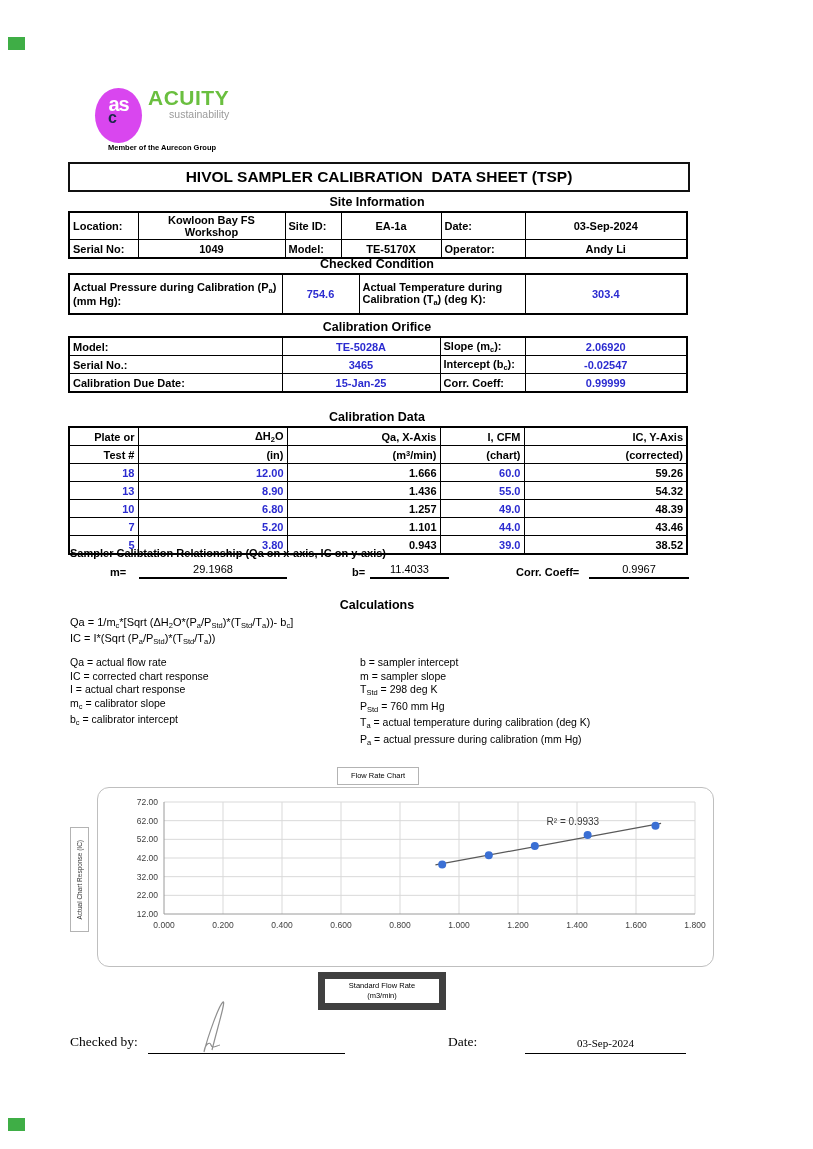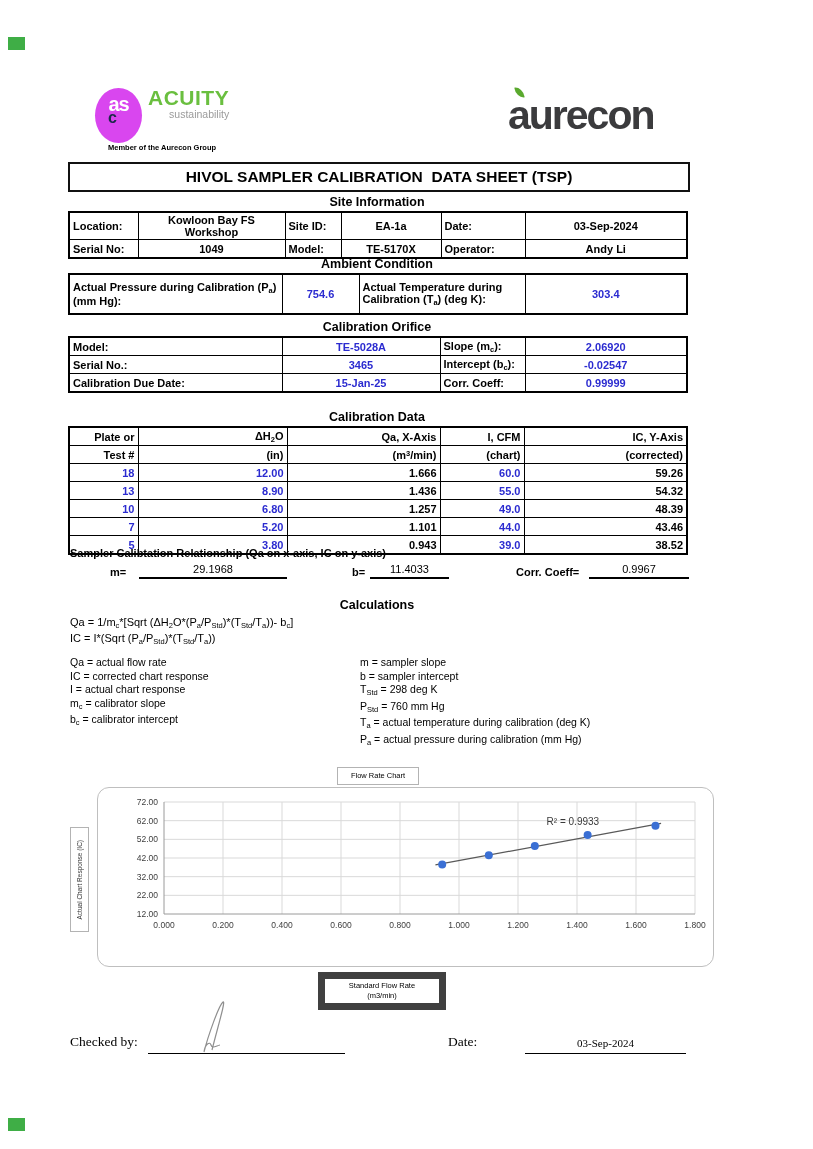--- a/index.html
+++ b/index.html
@@ -76,24 +76,20 @@
       <span class="l1">as</span>
       <span class="l2">c</span>
     </div>
     <div class="a-text">
       <div class="a-name">ACUITY</div>
       <div class="a-tag">sustainability</div>
       <div class="a-member">Member of the Aurecon Group</div>
     </div>
   </div>
 
-  <div class="aurecon">
-    <span class="leaf"></span>
-    <span>aurecon</span>
-  </div>
 
   <div class="abs title-box">HIVOL SAMPLER CALIBRATION  DATA SHEET (TSP)</div>
 
   <div class="abs sect-h" style="top:195px;">Site Information</div>
   <table class="tbl abs" style="top:211px;left:68px;width:618px;">
     <colgroup>
         <col style="width:69px">
         <col style="width:147px">
         <col style="width:56px">
         <col style="width:100px">
@@ -113,21 +109,21 @@
       <td class="lab">Serial No:</td>
       <td class="val">1049</td>
       <td class="lab">Model:</td>
       <td class="val">TE-5170X</td>
       <td class="lab">Operator:</td>
       <td class="val">Andy Li</td>
     </tr>
   </tbody>
     </table>
 
-  <div class="abs sect-h" style="top:257px;">Ambient Condition</div>
+  <div class="abs sect-h" style="top:257px;">Checked Condition</div>
   <table class="tbl abs" id="ambient-table" style="top:273px;left:68px;width:618px;">
     <colgroup>
         <col style="width:213px">
         <col style="width:77px">
         <col style="width:166px">
         <col style="width:162px">
       </colgroup>
     <tbody>
         <tr>
       <td class="lab">Actual Pressure during Calibration (P<sub>a</sub>)<br>(mm Hg):</td>
@@ -244,22 +240,22 @@
   <div class="abs calc-f" style="top:616px;">Qa = 1/m<sub>c</sub>*[Sqrt (ΔH<sub>2</sub>O*(P<sub>a</sub>/P<sub>Std</sub>)*(T<sub>Std</sub>/T<sub>a</sub>))- b<sub>c</sub>]</div>
   <div class="abs calc-f" style="top:632px;">IC = I*(Sqrt (P<sub>a</sub>/P<sub>Std</sub>)*(T<sub>Std</sub>/T<sub>a</sub>))</div>
   <div class="abs legend" id="legend-left" style="top:656px;left:70px;width:270px;">
       <div>Qa = actual flow rate</div>
       <div>IC = corrected chart response</div>
       <div>I = actual chart response</div>
       <div>m<sub>c</sub> = calibrator slope</div>
       <div>b<sub>c</sub> = calibrator intercept</div>
     </div>
   <div class="abs legend" id="legend-right" style="top:656px;left:360px;width:330px;">
+      <div>b  = sampler intercept</div>
       <div>m = sampler slope</div>
-      <div>b  = sampler intercept</div>
       <div>T<sub>Std</sub> = 298 deg K</div>
       <div>P<sub>Std</sub> = 760 mm Hg</div>
       <div>T<sub>a</sub> = actual temperature during calibration (deg K)</div>
       <div>P<sub>a</sub> = actual pressure during calibration (mm Hg)</div>
     </div>
 
   <div class="abs chart-title-box">Flow Rate Chart</div>
   <div class="abs chart-outer">
     <svg id="chart-svg" width="615" height="178">
         <text x="66" y="140" text-anchor="middle" class="tick">0.000</text>

